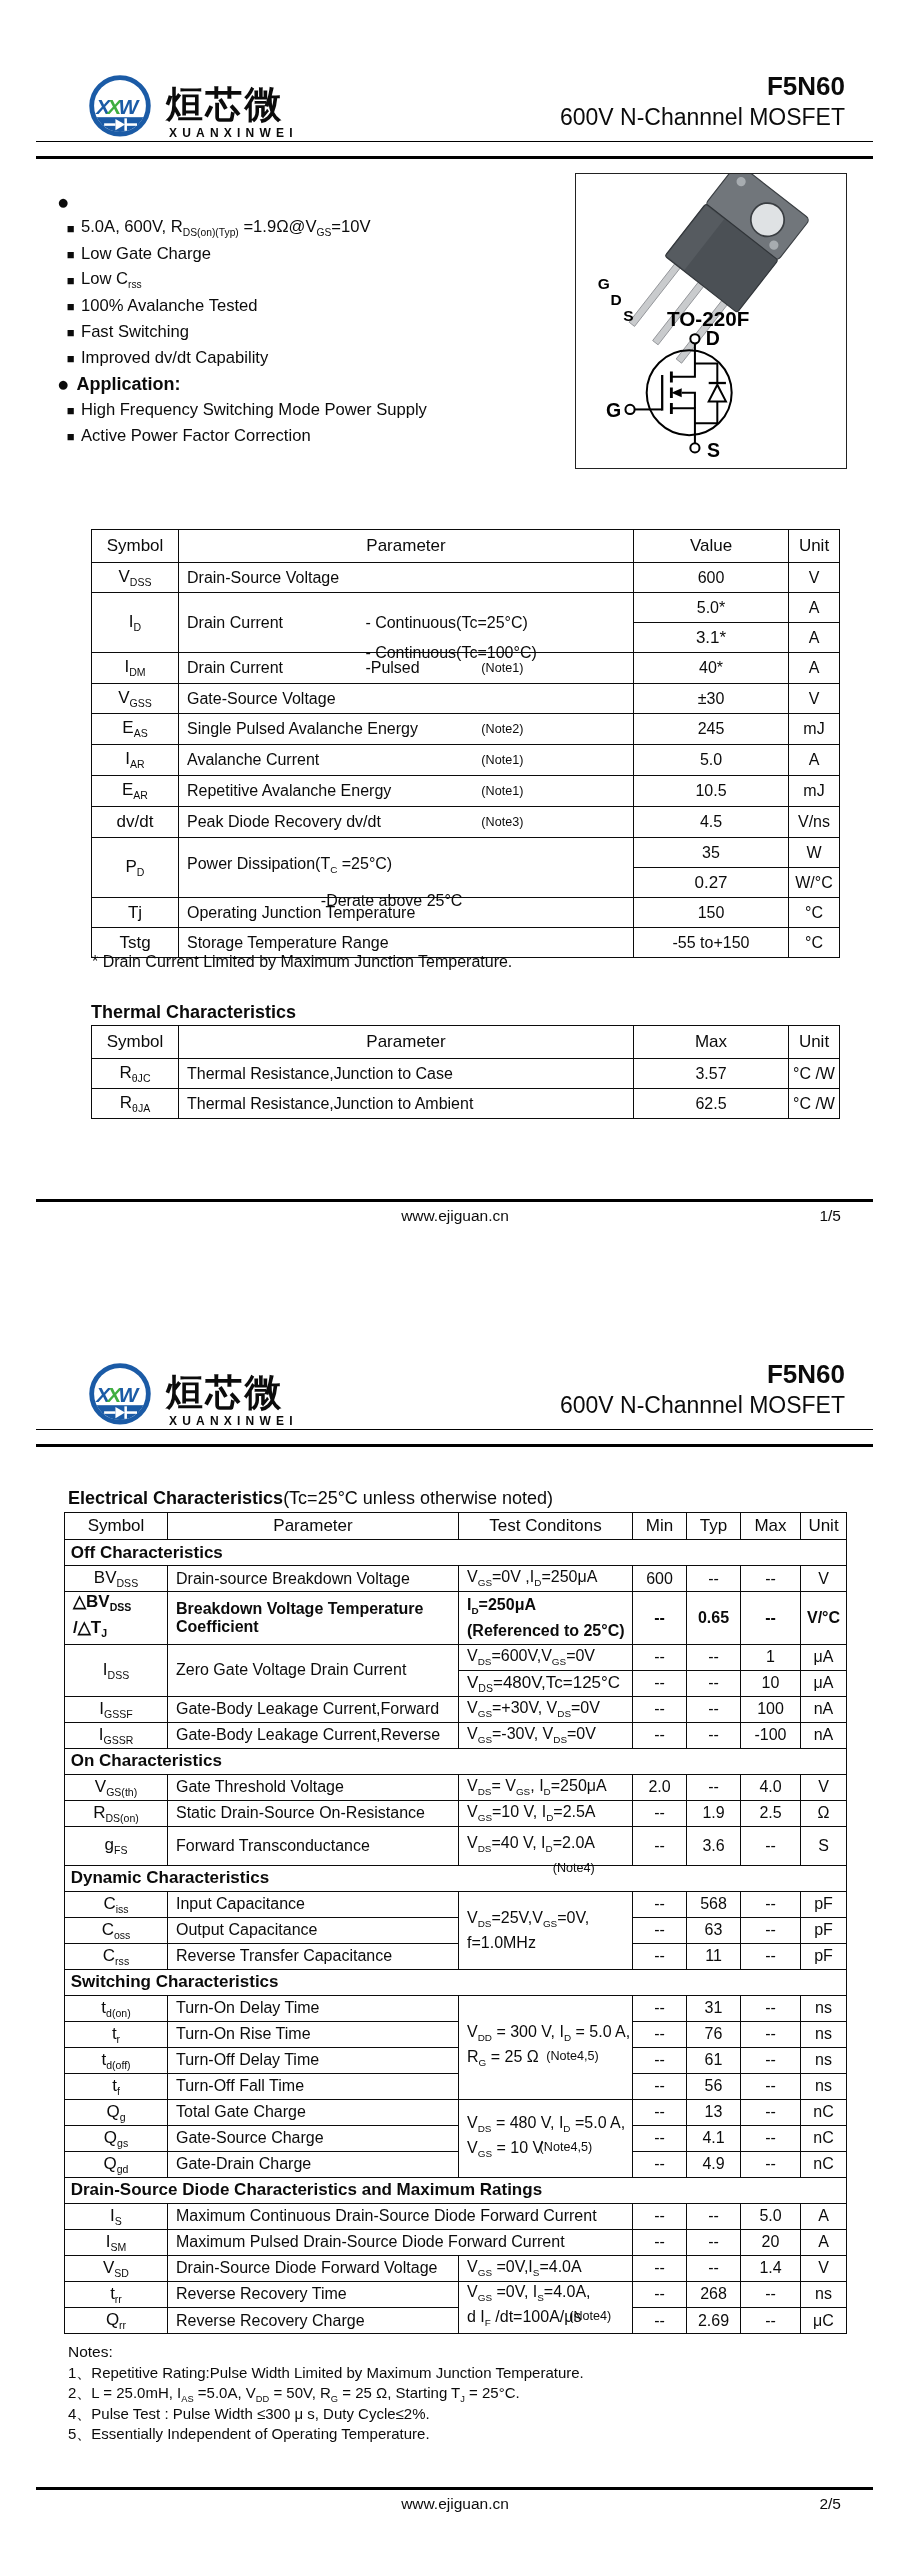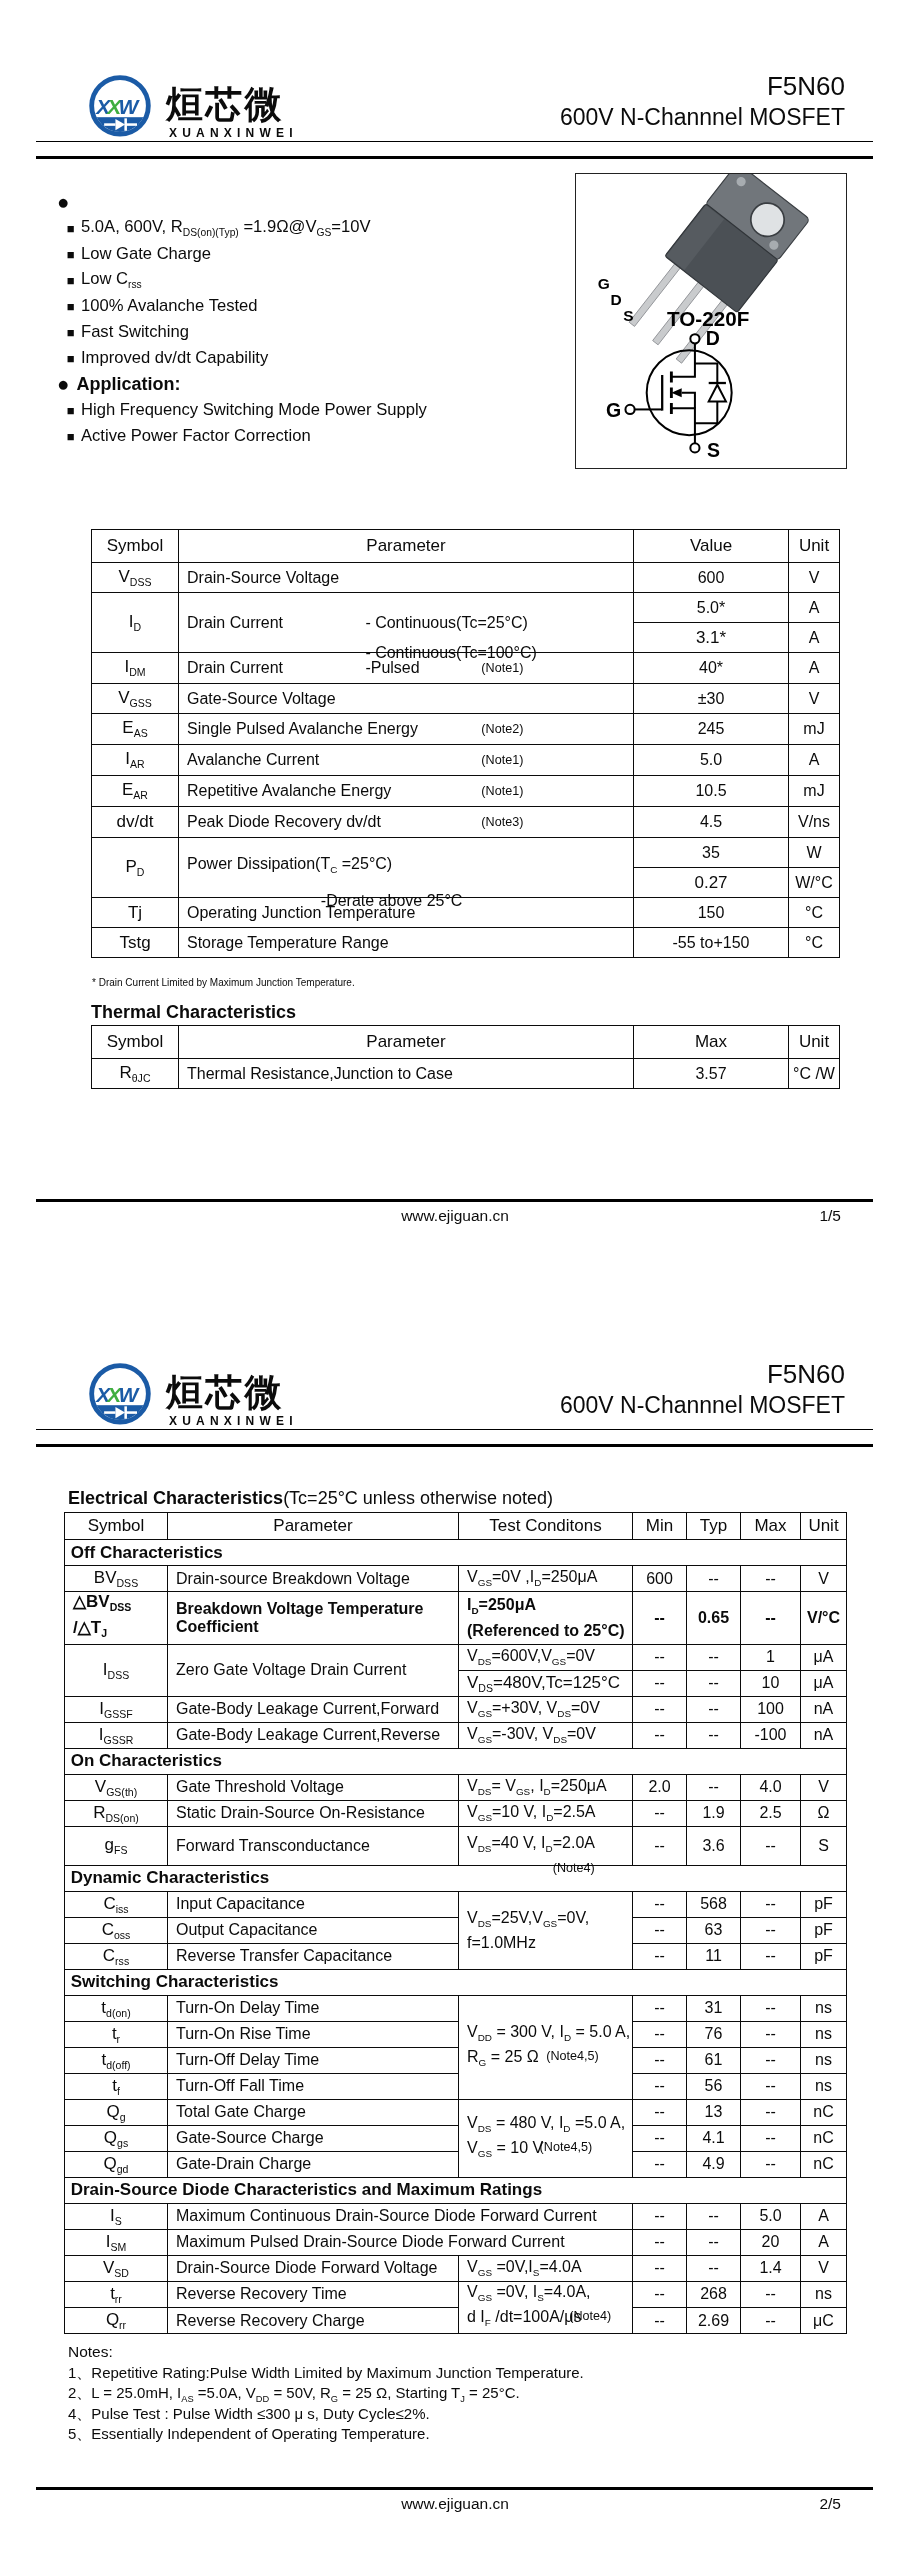--- a/index.html
+++ b/index.html
@@ -11,21 +11,21 @@
   #page1{top:0}
   #page2{top:1288px}
 
   
   .hdr-rule{position:absolute;left:36px;width:837px;background:#000}
   .r1{top:141px;height:1.1px}
   .r2{top:156px;height:2.9px}
   .logo{position:absolute;left:86px;top:73px}
   .brand-cn{position:absolute;left:166px;top:80px;font-size:37px;font-weight:bold;letter-spacing:2.3px}
   .brand-en{position:absolute;left:169px;top:126px;font-size:12px;font-weight:bold;letter-spacing:5.2px}
-  .part{position:absolute;right:65px;top:71px;font-size:26px;font-weight:normal;text-align:right}
+  .part{position:absolute;right:65px;top:71px;font-size:26px;font-weight:bold;text-align:right}
   .subtitle{position:absolute;right:65px;top:104px;font-size:23px;text-align:right}
 
   
   .features{position:absolute;left:57px;top:189px}
   .feat{height:26px;display:flex;align-items:center;font-size:16.6px;white-space:nowrap}
   .feat .mk{display:inline-block;flex:none;width:24px}
   .feat .mk-dot{font-size:20.6px;line-height:26px}
   .feat .mk-sq{font-size:13px;padding-left:9.7px;box-sizing:border-box}
   .feat.bold .tx{font-weight:bold;font-size:18px}
   .feat.dot-item .mk{width:19.5px}
@@ -58,21 +58,21 @@
   #thermal-table{left:91px;top:1025px}
   #thermal-table tr{height:30px}
   #thermal-table thead tr{height:33px}
   #elec-table{left:64px;top:224px}
   #elec-table tr{height:26px}
   #elec-table thead tr{height:27px}
   #elec-table tr.sec{height:26px}
   #elec-table td{font-size:16px}
   #elec-table td:first-child{font-size:17px}
 
-  .footnote{position:absolute;left:92px;top:977px;font-size:10px}
+  .footnote{position:absolute;left:92px;top:953px;font-size:16px}
 
   
   .notes{position:absolute;left:68px;top:1055px;font-size:15px}
   .notes .nt-label{font-size:15.5px;height:19.5px}
   .notes .nt-line{height:20.6px;line-height:20.6px;white-space:nowrap}
 
   
   .f-rule{position:absolute;left:36px;top:1199px;width:837px;height:2.9px;background:#000}
   .f-site{position:absolute;left:0;top:1207px;width:910px;text-align:center;font-size:15.5px}
   .f-page{position:absolute;right:69px;top:1207px;font-size:15.5px}
@@ -332,20 +332,26 @@
           <th>Unit</th>
         </tr>
       </thead>
       <tbody>
         <tr>
           <td>R<sub>θJC</sub></td>
           <td class="pl">Thermal Resistance,Junction to Case</td>
           <td>3.57</td>
           <td>°C /W</td>
         </tr>
+        <tr>
+          <td>R<sub>θJA</sub></td>
+          <td class="pl">Thermal Resistance,Junction to Ambient</td>
+          <td>62.5</td>
+          <td>°C /W</td>
+        </tr>
       </tbody>
     </table>
 
   <div class="f-rule"></div>
   <div class="f-site">www.ejiguan.cn</div>
   <div class="f-page">1/5</div>
 </div>
 
 <div class="page" id="page2">
 

